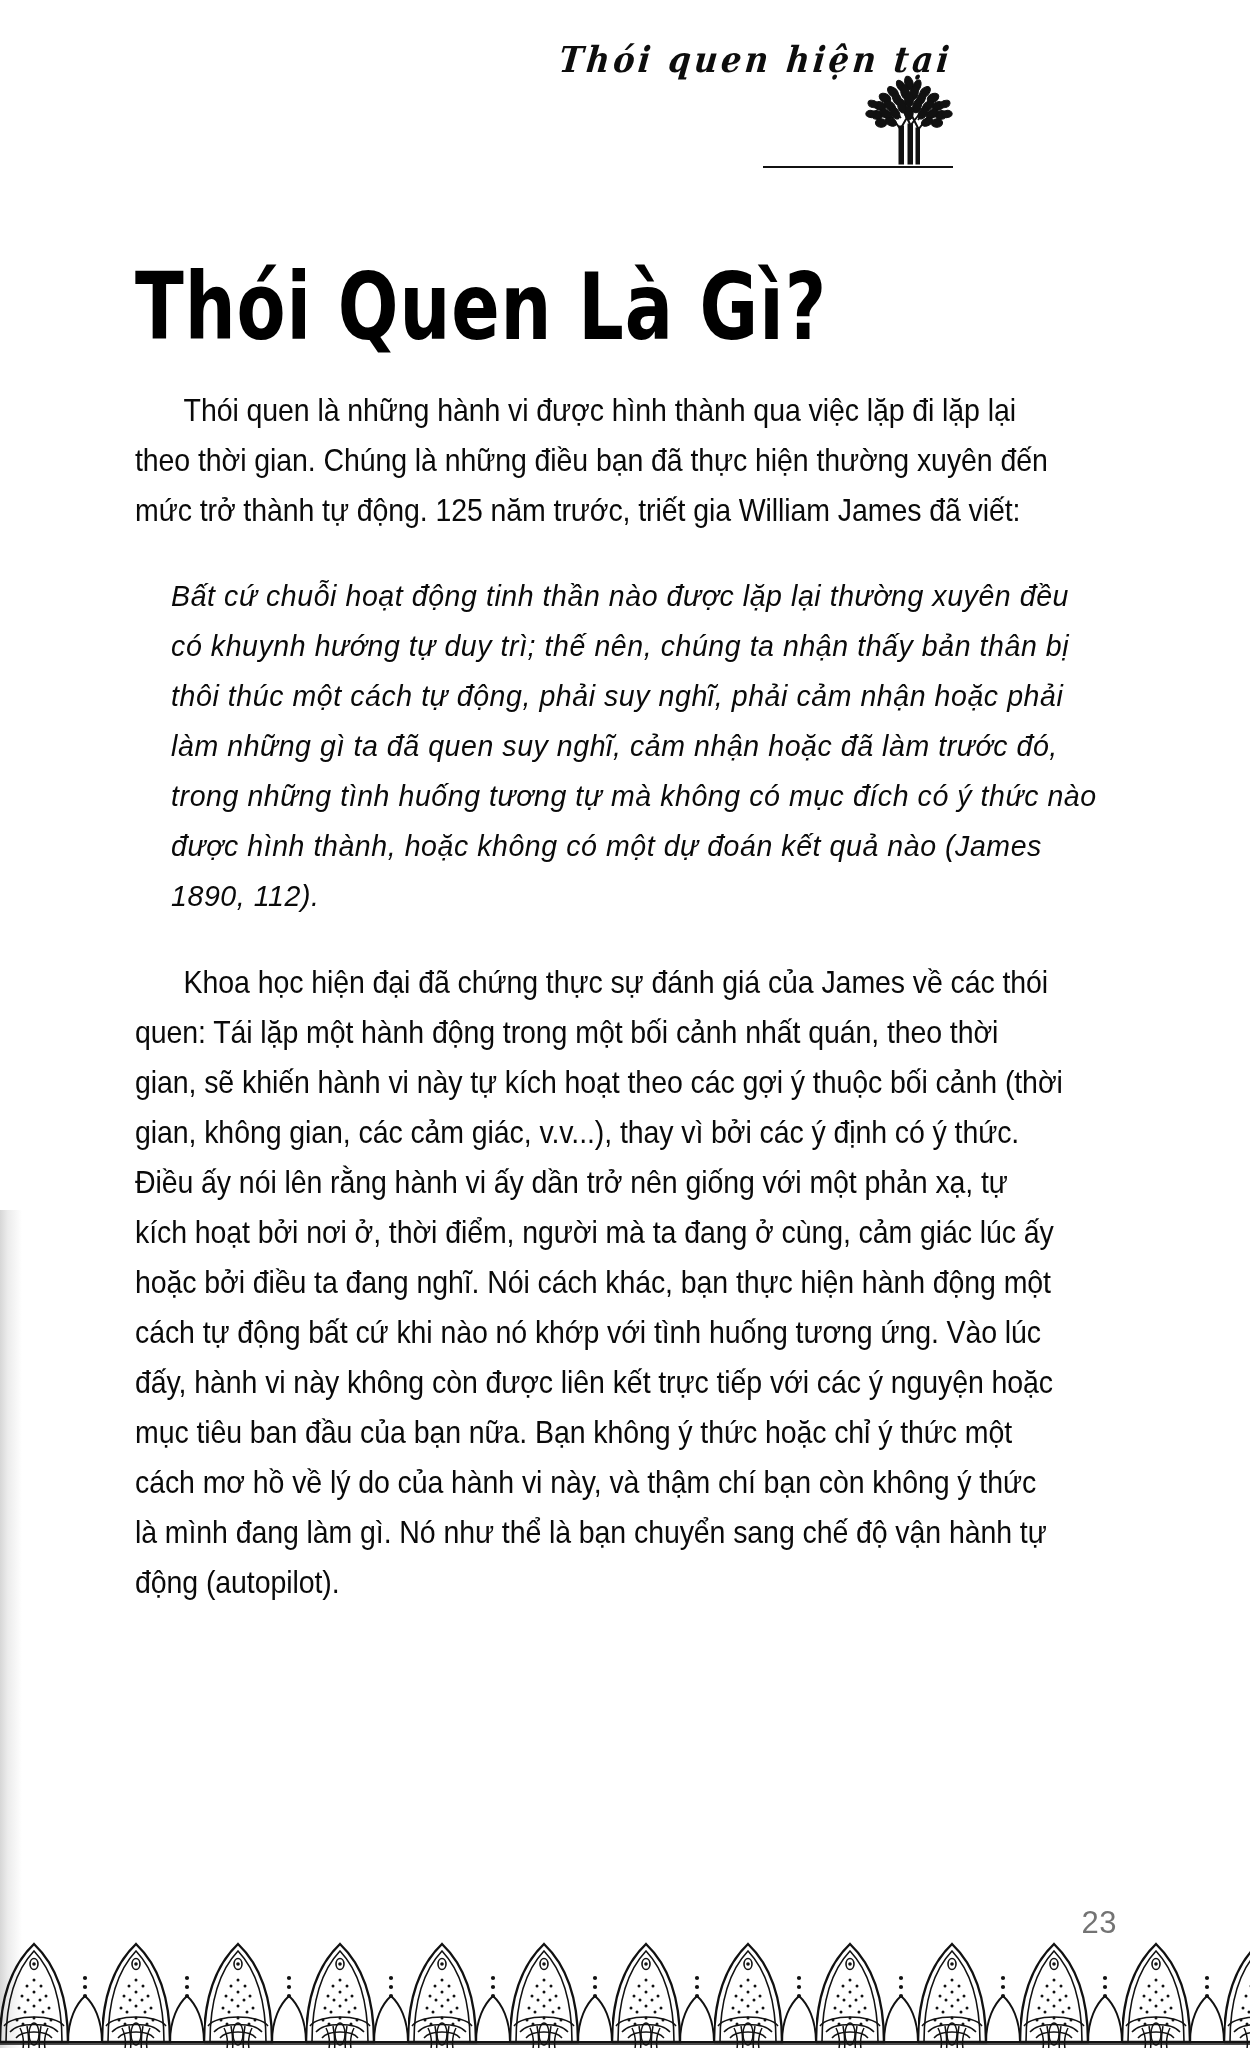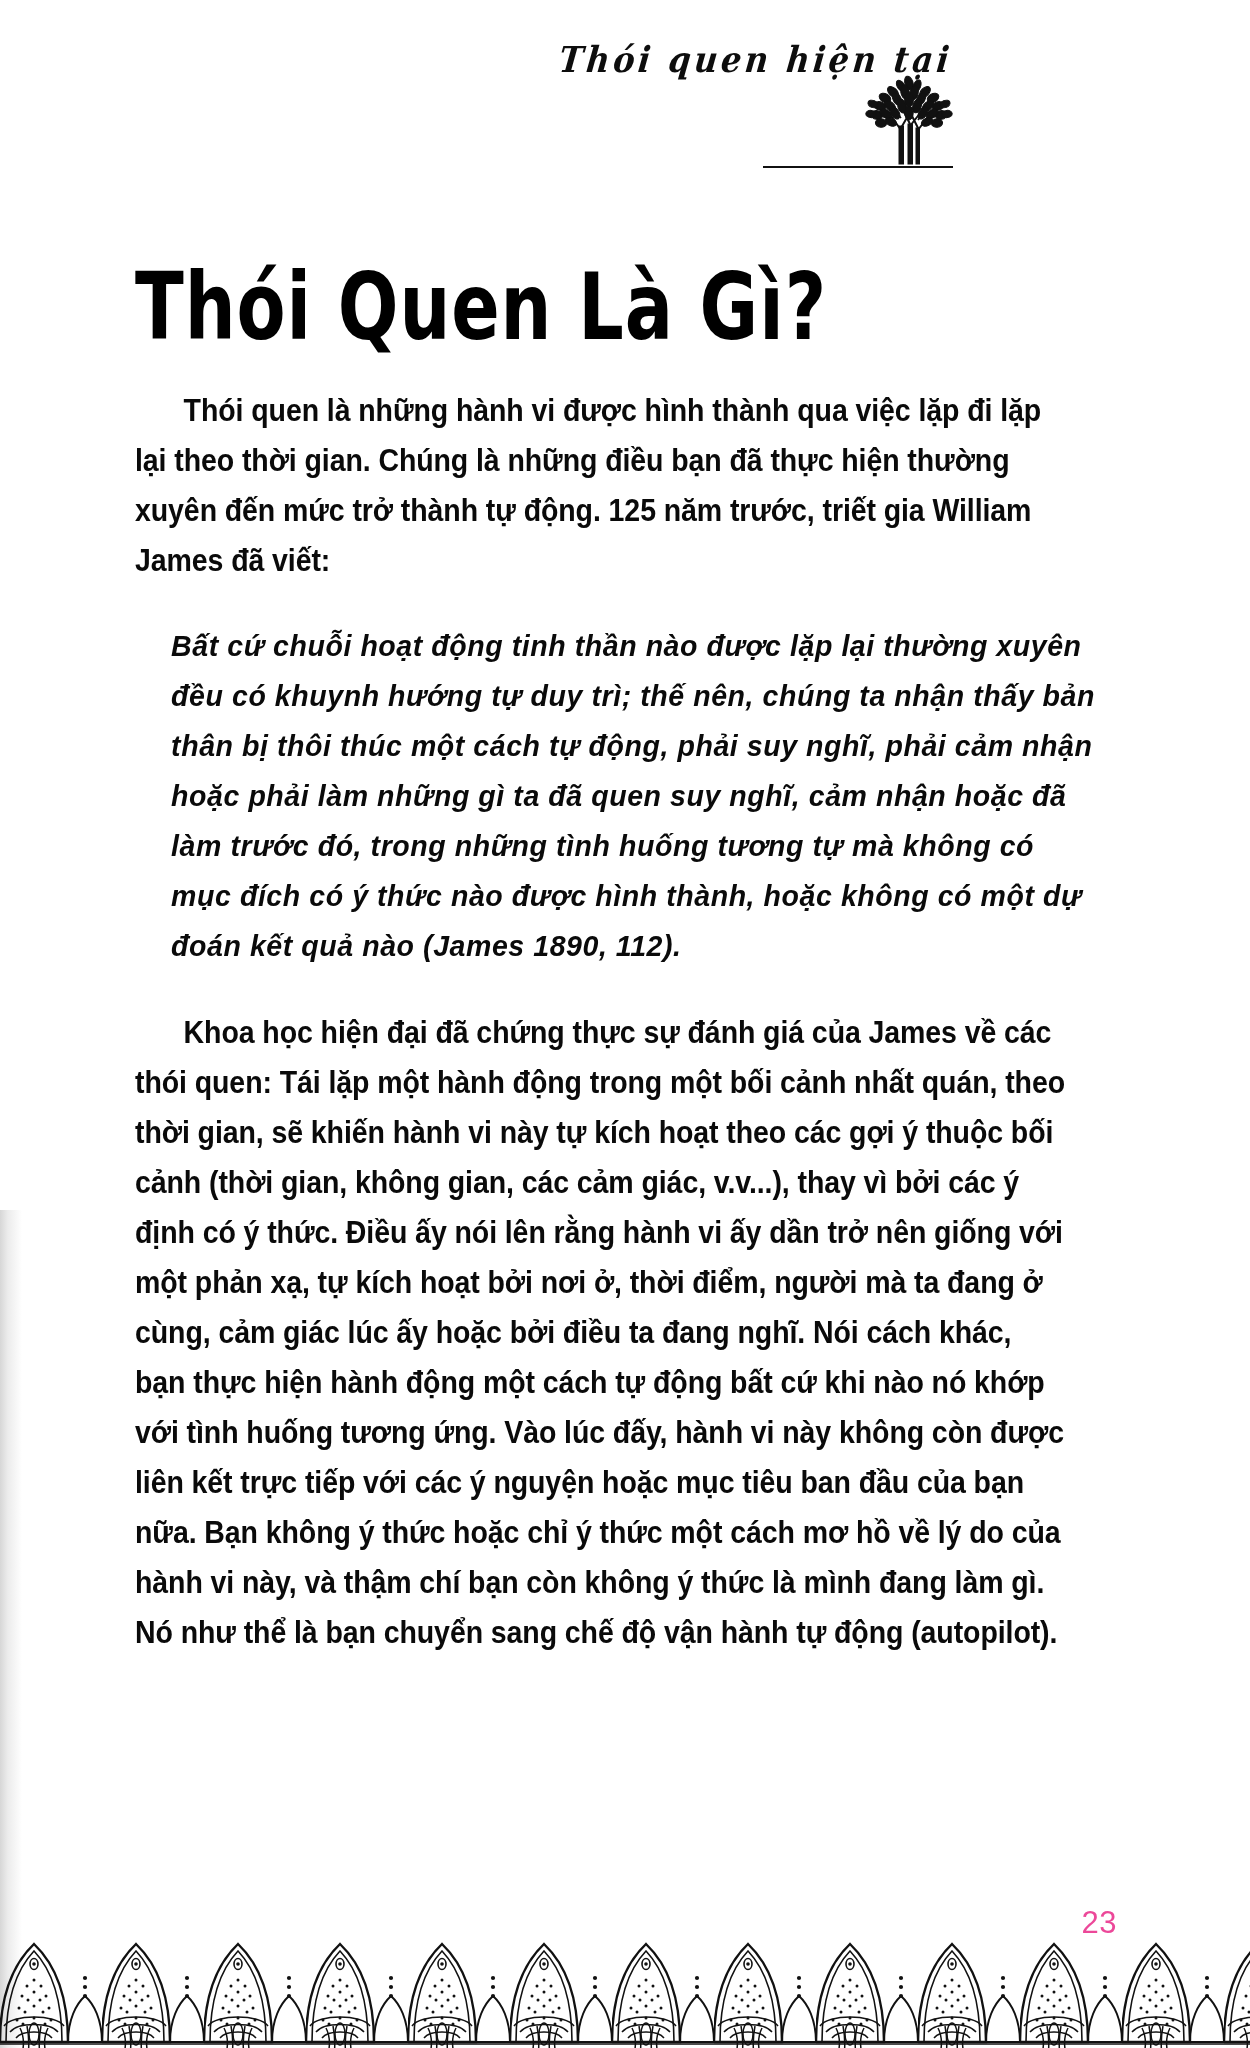--- a/index.html
+++ b/index.html
@@ -83,21 +83,20 @@
     transform-origin: left top;
     white-space: nowrap;
   }
 
   
   .content {
     position: absolute;
     left: 135px;
     top: 385px;
     width: 930px;
-    font-weight: bold;
   }
 
   p.body-para {
     margin: 0 0 0 0;
     font-family: "Liberation Sans", sans-serif;
     font-size: 30.5px;
     line-height: 50px;
     text-align: left;
     color: #0a0a0a;
     text-indent: 52px;
@@ -125,21 +124,21 @@
   .gap-mid { height: 10px; }
 
   
   .page-number {
     position: absolute;
     right: 133px;
     top: 1905px;
     font-family: "Liberation Sans", sans-serif;
     font-size: 31px;
     font-weight: 500;
-    color: #ec4899;
+    color: #737373;
     letter-spacing: 0.5px;
   }
 
   
   .footer-ornament {
     position: absolute;
     left: 0;
     bottom: 0;
     width: 1250px;
     height: 118px;

